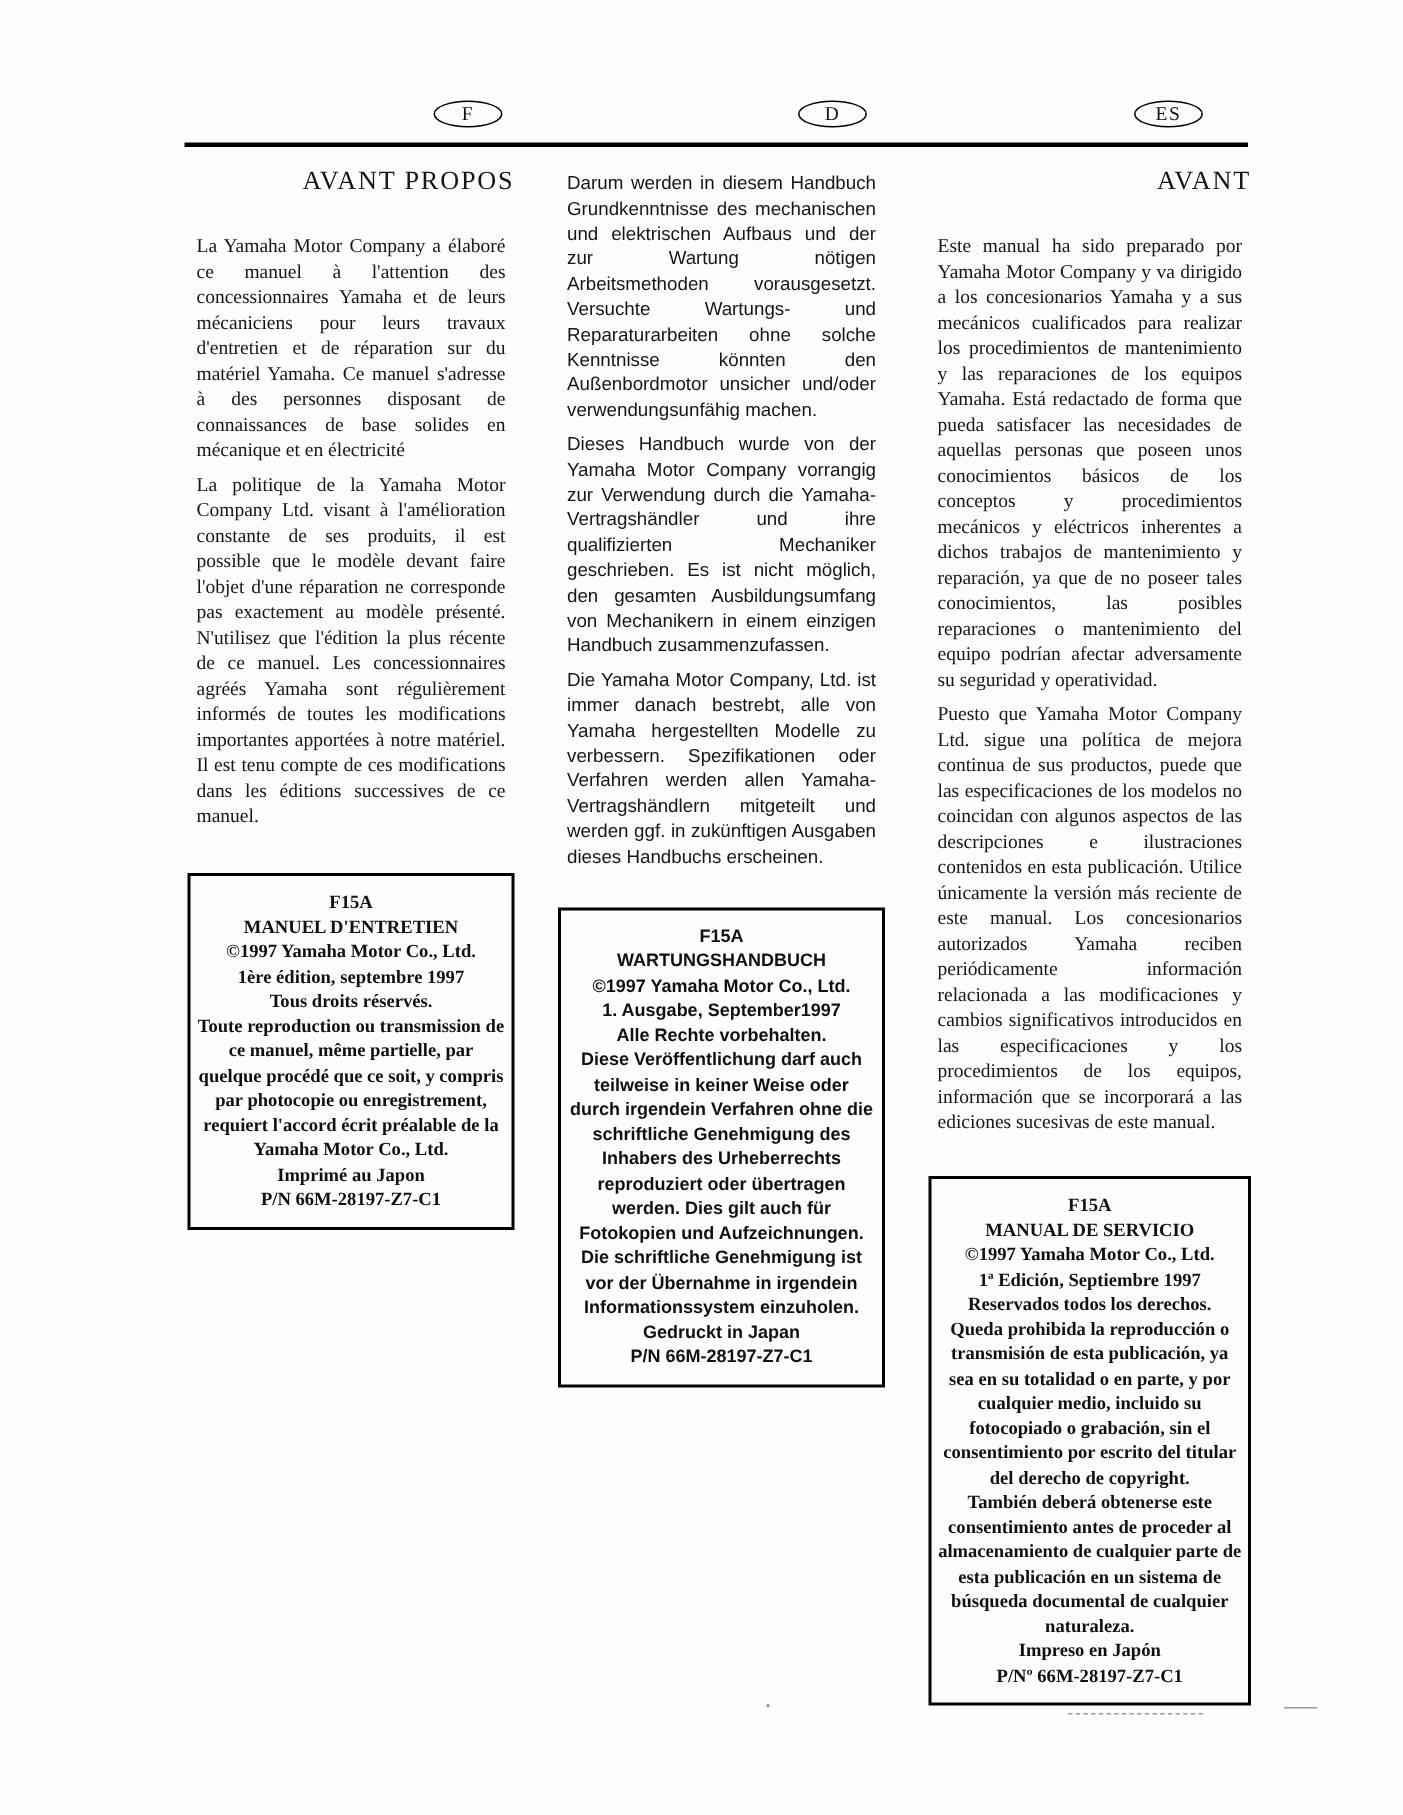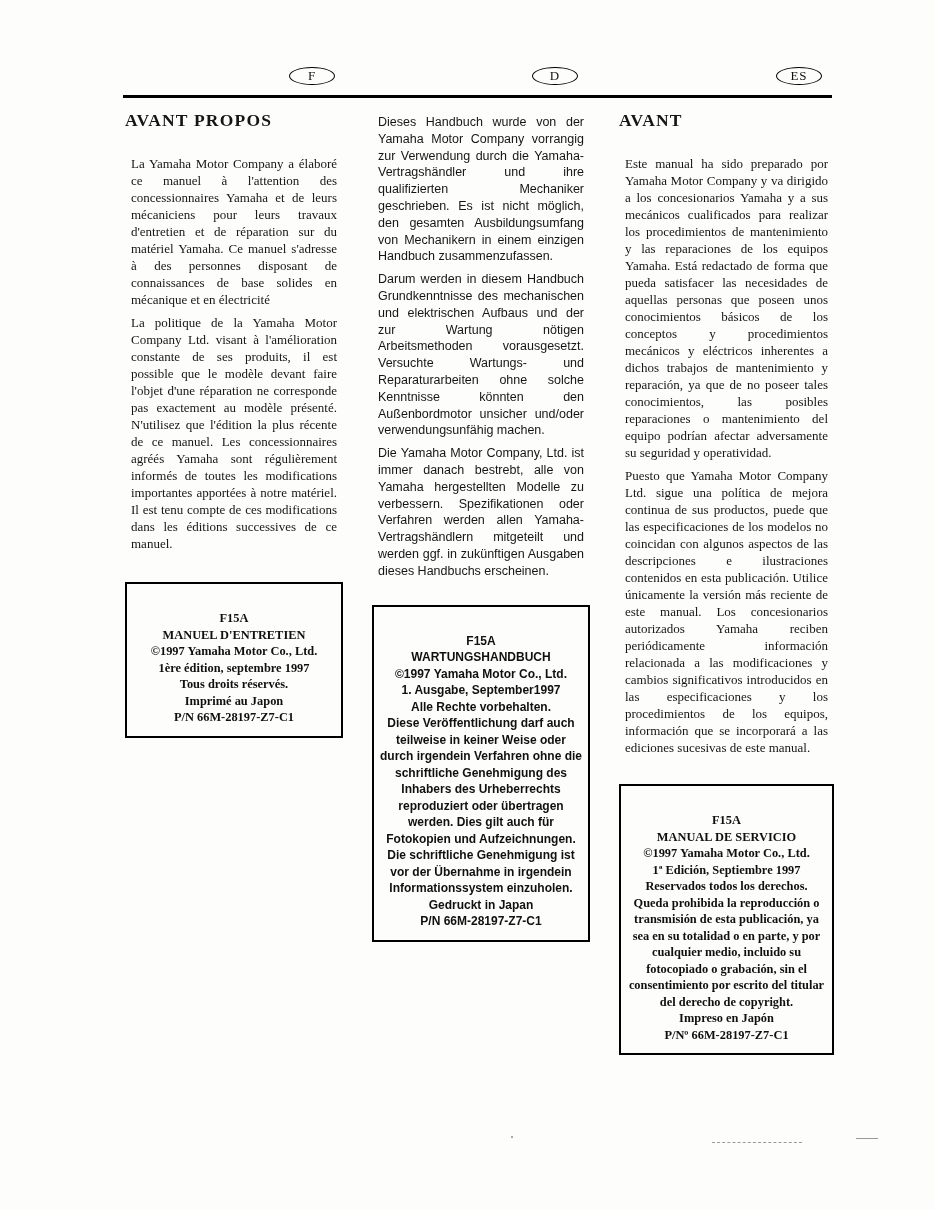--- a/index.html
+++ b/index.html
@@ -25,21 +25,21 @@
     display: flex;
     align-items: center;
     justify-content: center;
     font-family: "Liberation Serif", serif;
     font-size: 13px;
     letter-spacing: 1px;
     color: #111;
   }
   .badge-f  { left: 289px; }
   .badge-d  { left: 532px; }
-  .badge-es { left: 776px; }
+  .badge-es { left: 756px; }
 
   .top-rule {
     position: absolute;
     left: 123px;
     top: 95px;
     width: 709px;
     height: 2.5px;
     background: #000;
   }
 
@@ -49,35 +49,35 @@
     left: 125px;
     top: 108px;
     width: 710px;
     display: grid;
     grid-template-columns: 218px 218px 215px;
     column-gap: 29px;
   }
 
   .title {
     margin: 2px 0 24px 0;
-    text-align: left;
-    font-weight: bold;
+    text-align: right;
+    font-weight: normal;
   }
   .serif-title { font-family: "Liberation Serif", serif; font-size: 17.5px; letter-spacing: 1.2px; }
   .sans-title  { font-family: "Liberation Sans", sans-serif; font-size: 18px; letter-spacing: 0.4px; }
 
   .bodytext { text-align: justify; }
   .bodytext p { margin: 6px; }
   .serif-body { font-family: "Liberation Serif", serif; font-size: 13px; line-height: 17px; }
   .sans-body  { font-family: "Liberation Sans", sans-serif; font-size: 12.5px; line-height: 16.8px; }
 
   .box {
     border: 2.2px solid #000;
     margin-top: 30px;
-    padding: 26px 4px 10px 4px;
+    padding: 9px 4px 10px 4px;
     text-align: center;
     font-weight: bold;
     color: #101010;
   }
   .serif-box { font-family: "Liberation Serif", serif; font-size: 12.4px; line-height: 16.5px; }
   .sans-box  { font-family: "Liberation Sans", sans-serif; font-size: 12px;   line-height: 16.5px; }
   .col-de .box { margin-top: 25px; }
   .col-es .box { margin-top: 28px; }
   .box-line { margin: 0; }
 
@@ -105,29 +105,30 @@
       <div class="bodytext serif-body">
         <p>La Yamaha Motor Company a élaboré ce manuel à l'attention des concessionnaires Yamaha et de leurs mécaniciens pour leurs travaux d'entretien et de réparation sur du matériel Yamaha. Ce manuel s'adresse à des personnes disposant de connaissances de base solides en mécanique et en électricité</p>
         <p>La politique de la Yamaha Motor Company Ltd. visant à l'amélioration constante de ses produits, il est possible que le modèle devant faire l'objet d'une réparation ne corresponde pas exactement au modèle présenté. N'utilisez que l'édition la plus récente de ce manuel. Les concessionnaires agréés Yamaha sont régulièrement informés de toutes les modifications importantes apportées à notre matériel. Il est tenu compte de ces modifications dans les éditions successives de ce manuel.</p>
       </div>
       <div class="box serif-box">
         <div class="box-line">F15A</div>
         <div class="box-line">MANUEL D'ENTRETIEN</div>
         <div class="box-line">©1997 Yamaha Motor Co., Ltd.</div>
         <div class="box-line">1ère édition, septembre 1997</div>
         <div class="box-line">Tous droits réservés.</div>
+        <div class="box-line">Toute reproduction ou transmission de ce manuel, même partielle, par quelque procédé que ce soit, y compris par photocopie ou enregistrement, requiert l'accord écrit préalable de la Yamaha Motor Co., Ltd.</div>
         <div class="box-line">Imprimé au Japon</div>
         <div class="box-line">P/N 66M-28197-Z7-C1</div>
       </div>
     </section>
 
     <section class="column col-de" lang="de">
       <div class="bodytext sans-body">
+        <p>Darum werden in diesem Handbuch Grundkenntnisse des mechanischen und elektrischen Aufbaus und der zur Wartung nötigen Arbeitsmethoden vorausgesetzt. Versuchte Wartungs- und Reparaturarbeiten ohne solche Kenntnisse könnten den Außenbordmotor unsicher und/oder verwendungsunfähig machen.</p>
         <p>Dieses Handbuch wurde von der Yamaha Motor Company vorrangig zur Verwendung durch die Yamaha-Vertragshändler und ihre qualifizierten Mechaniker geschrieben. Es ist nicht möglich, den gesamten Ausbildungsumfang von Mechanikern in einem einzigen Handbuch zusammenzufassen.</p>
-        <p>Darum werden in diesem Handbuch Grundkenntnisse des mechanischen und elektrischen Aufbaus und der zur Wartung nötigen Arbeitsmethoden vorausgesetzt. Versuchte Wartungs- und Reparaturarbeiten ohne solche Kenntnisse könnten den Außenbordmotor unsicher und/oder verwendungsunfähig machen.</p>
         <p>Die Yamaha Motor Company, Ltd. ist immer danach bestrebt, alle von Yamaha hergestellten Modelle zu verbessern. Spezifikationen oder Verfahren werden allen Yamaha-Vertragshändlern mitgeteilt und werden ggf. in zukünftigen Ausgaben dieses Handbuchs erscheinen.</p>
       </div>
       <div class="box sans-box">
         <div class="box-line">F15A</div>
         <div class="box-line">WARTUNGSHANDBUCH</div>
         <div class="box-line">©1997 Yamaha Motor Co., Ltd.</div>
         <div class="box-line">1. Ausgabe, September1997</div>
         <div class="box-line">Alle Rechte vorbehalten.</div>
         <div class="box-line">Diese Veröffentlichung darf auch teilweise in keiner Weise oder durch irgendein Verfahren ohne die schriftliche Genehmigung des Inhabers des Urheberrechts reproduziert oder übertragen werden. Dies gilt auch für Fotokopien und Aufzeichnungen. Die schriftliche Genehmigung ist vor der Übernahme in irgendein Informationssystem einzuholen.</div>
         <div class="box-line">Gedruckt in Japan</div>
@@ -141,20 +142,21 @@
         <p>Este manual ha sido preparado por Yamaha Motor Company y va dirigido a los concesionarios Yamaha y a sus mecánicos cualificados para realizar los procedimientos de mantenimiento y las reparaciones de los equipos Yamaha. Está redactado de forma que pueda satisfacer las necesidades de aquellas personas que poseen unos conocimientos básicos de los conceptos y procedimientos mecánicos y eléctricos inherentes a dichos trabajos de mantenimiento y reparación, ya que de no poseer tales conocimientos, las posibles reparaciones o mantenimiento del equipo podrían afectar adversamente su seguridad y operatividad.</p>
         <p>Puesto que Yamaha Motor Company Ltd. sigue una política de mejora continua de sus productos, puede que las especificaciones de los modelos no coincidan con algunos aspectos de las descripciones e ilustraciones contenidos en esta publicación. Utilice únicamente la versión más reciente de este manual. Los concesionarios autorizados Yamaha reciben periódicamente información relacionada a las modificaciones y cambios significativos introducidos en las especificaciones y los procedimientos de los equipos, información que se incorporará a las ediciones sucesivas de este manual.</p>
       </div>
       <div class="box serif-box">
         <div class="box-line">F15A</div>
         <div class="box-line">MANUAL DE SERVICIO</div>
         <div class="box-line">©1997 Yamaha Motor Co., Ltd.</div>
         <div class="box-line">1ª Edición, Septiembre 1997</div>
         <div class="box-line">Reservados todos los derechos.</div>
         <div class="box-line">Queda prohibida la reproducción o transmisión de esta publicación, ya sea en su totalidad o en parte, y por cualquier medio, incluido su fotocopiado o grabación, sin el consentimiento por escrito del titular del derecho de copyright.</div>
+        <div class="box-line">También deberá obtenerse este consentimiento antes de proceder al almacenamiento de cualquier parte de esta publicación en un sistema de búsqueda documental de cualquier naturaleza.</div>
         <div class="box-line">Impreso en Japón</div>
         <div class="box-line">P/Nº 66M-28197-Z7-C1</div>
       </div>
     </section>
 
   </div>
 
   <div class="artifact artifact-dot"></div>
   <div class="artifact artifact-dash1"></div>
   <div class="artifact artifact-dash2"></div>

